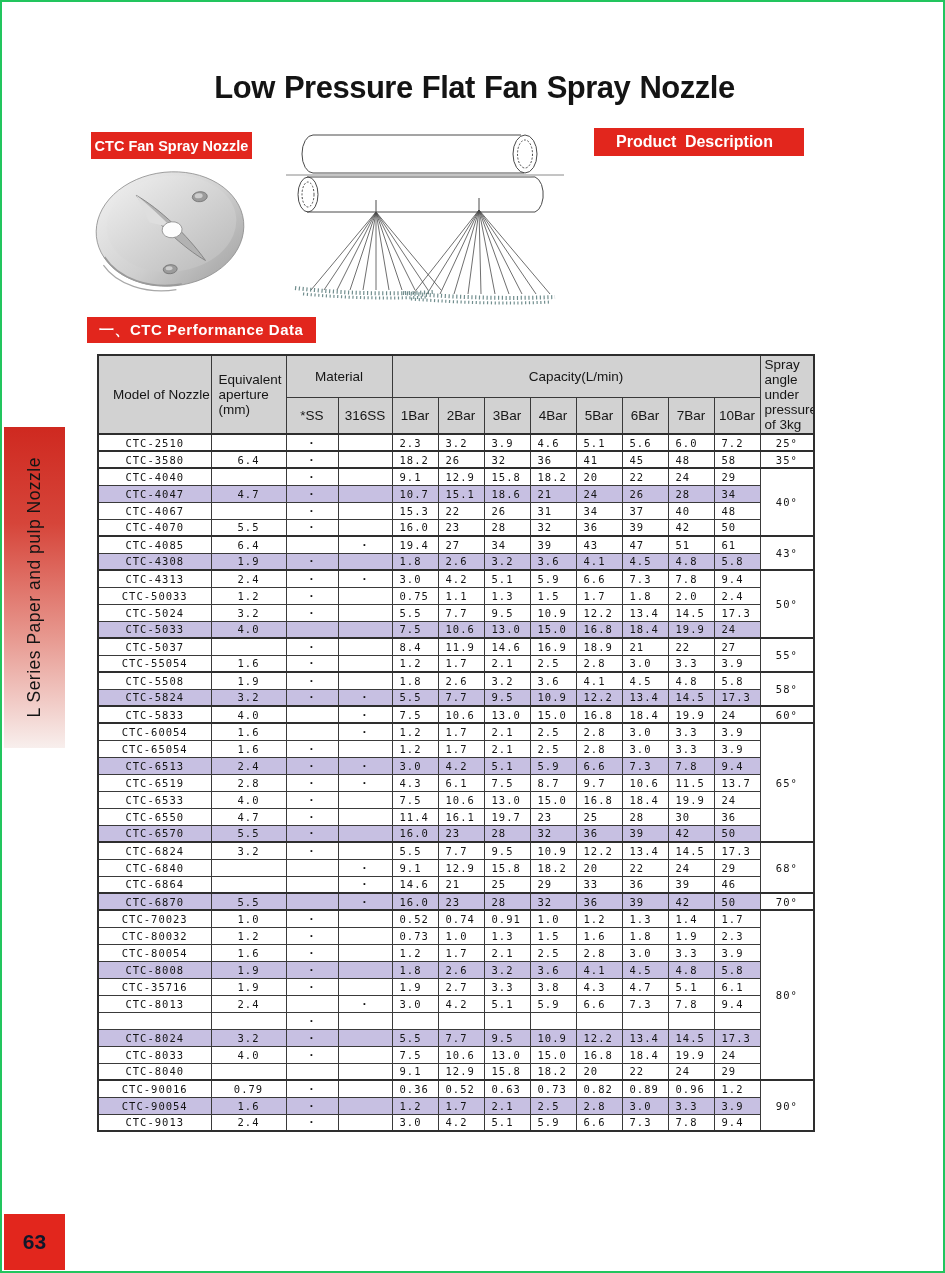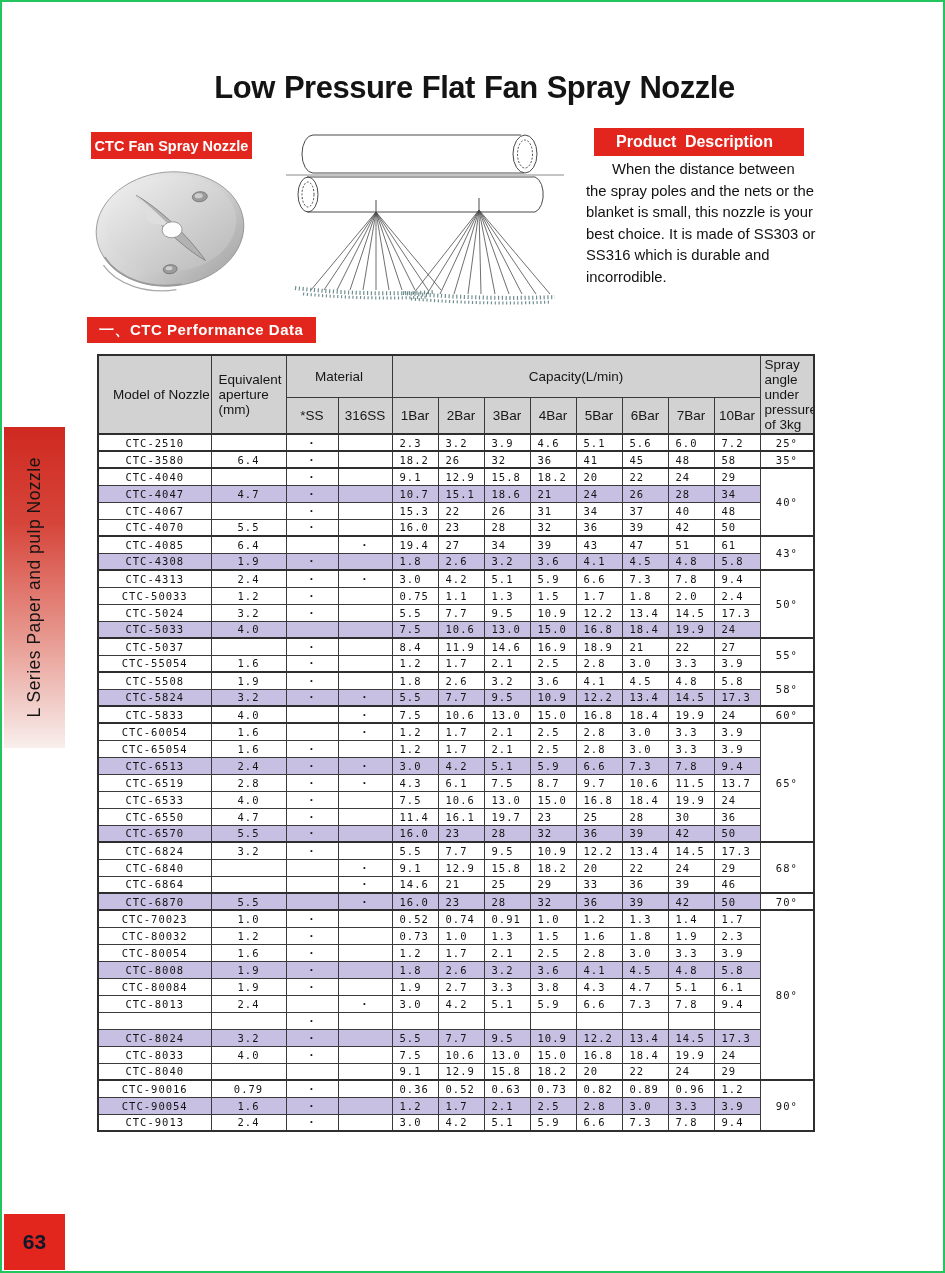--- a/index.html
+++ b/index.html
@@ -137,21 +137,20 @@
       <path d="M20,170 Q85,176 145,173" stroke-width="3"></path>
       <path d="M120,169 Q200,176 272,173"></path>
       <path d="M128,175 Q205,181 268,178" stroke-width="3"></path>
     </g>
   </svg>
 
   <div class="red-banner banner-description">
     <span>Product Description</span>
   </div>
 
-  <p class="desc">When the distance between the spray poles and the nets or the blanket is small, this nozzle is your best choice. It is made of SS303 or SS316 which is durable and incorrodible.</p>
 
   <div class="red-banner banner-section">
     <span>一、CTC Performance Data</span>
   </div>
 
   <table class="ptable">
     <colgroup>
       <col style="width:113px">
         <col style="width:75px">
         <col style="width:52px">
@@ -642,21 +641,21 @@
           <td class="num">1.8</td>
           <td class="num">2.6</td>
           <td class="num">3.2</td>
           <td class="num">3.6</td>
           <td class="num">4.1</td>
           <td class="num">4.5</td>
           <td class="num">4.8</td>
           <td class="num">5.8</td>
         </tr>
         <tr>
-          <td class="model">CTC-80084</td>
+          <td class="model">CTC-35716</td>
           <td class="ap">1.9</td>
           <td class="dot">·</td>
           <td class="dot"></td>
           <td class="num">1.9</td>
           <td class="num">2.7</td>
           <td class="num">3.3</td>
           <td class="num">3.8</td>
           <td class="num">4.3</td>
           <td class="num">4.7</td>
           <td class="num">5.1</td>

